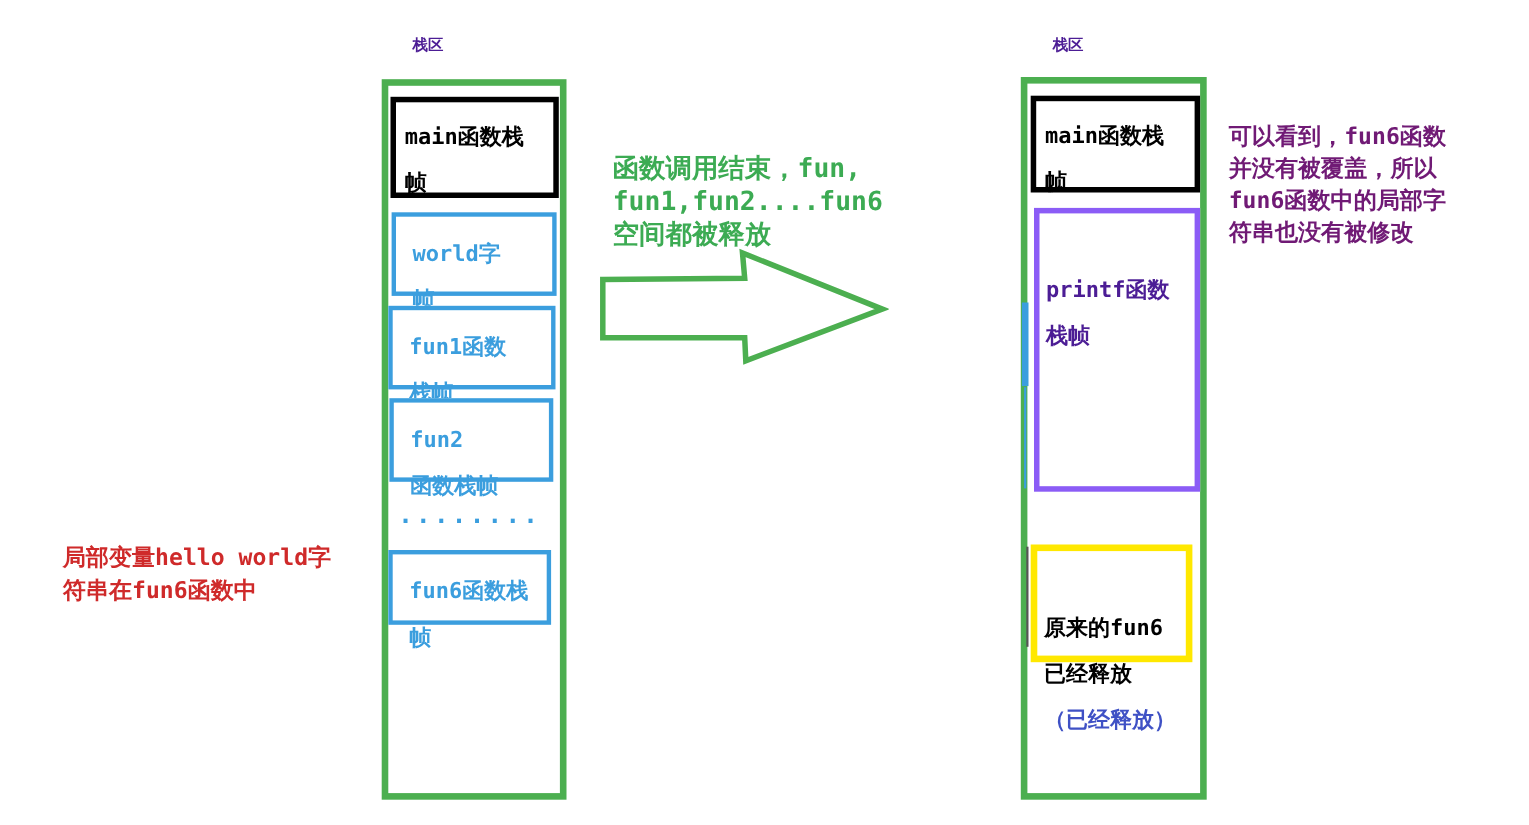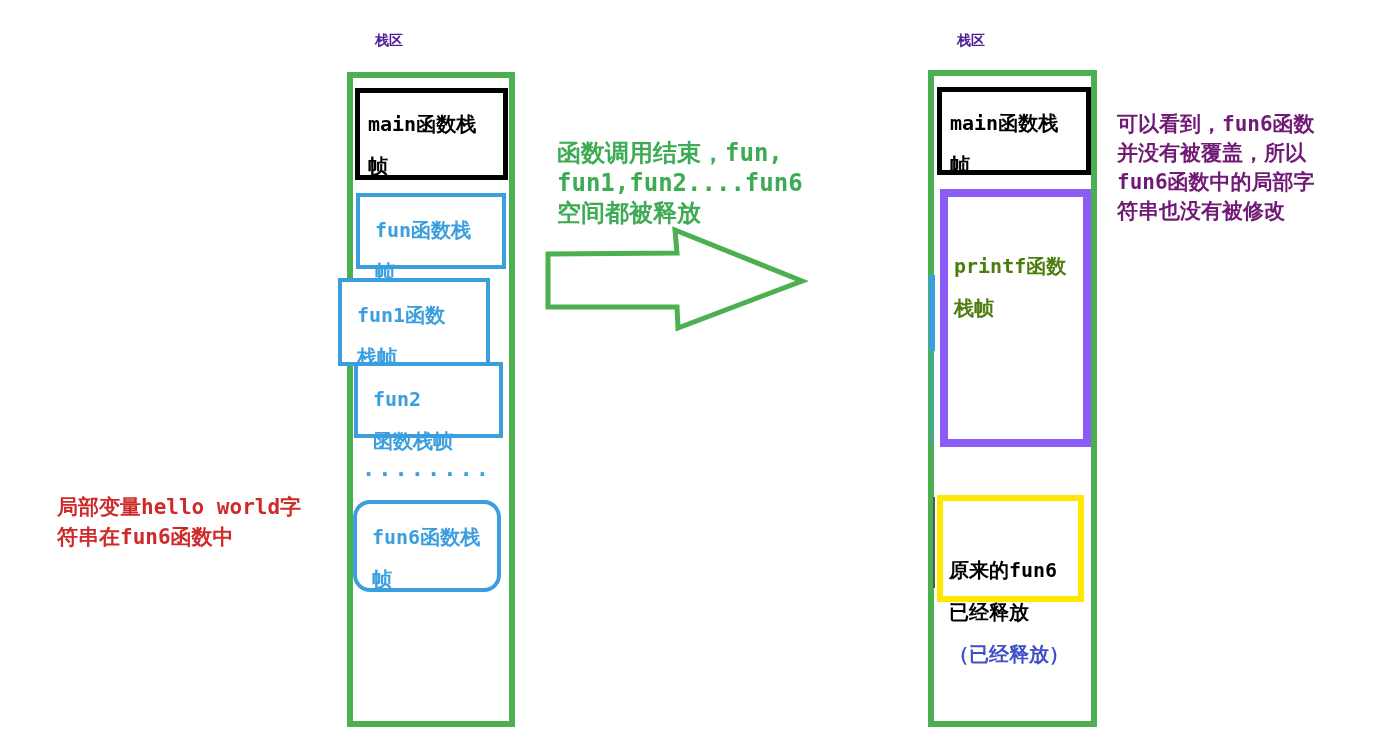--- a/index.html
+++ b/index.html
@@ -24,21 +24,21 @@
   }
   .frame {
     background: #ffffff;
     font-weight: bold;
     font-size: 20px;
     line-height: 42px;
     white-space: pre-line;
   }
   .frame-black { border: 5px solid #000000; color: #000000; padding: 10px 4px 0 8px; }
   .frame-blue  { border: 4px solid #3b9ede; color: #3b9ede; padding: 12px 4px 0 15px; }
-  .frame-purple{ border: 8px solid #8b5cf6; color: #4d7c0f; padding: 48px 4px 0 6px; }
+  .frame-purple{ border: 5px solid #8b5cf6; color: #4c1d95; padding: 48px 4px 0 6px; }
   .frame-yellow{ border: 6px solid #ffe800; color: #000000; padding: 6px 4px 0 6px; }
   .released { color: #3f51c5; }
   .ellipsis-row {
     color: #3b9ede;
     font-weight: bold;
     font-size: 22px;
     letter-spacing: 3px;
   }
   .note {
     font-weight: bold;
@@ -60,32 +60,32 @@
 
 <div class="canvas">
 
   <div class="abs stack-title" style="left:375px; top:32px;">栈区</div>
 
   <div class="abs stack-outline" style="left:347px; top:72px; width:168px; height:655px;"></div>
 
   <div class="abs frame frame-black" style="left:355px; top:88px; width:153px; height:92px;">main函数栈
 帧</div>
 
-  <div class="abs frame frame-blue" style="left:356px; top:193px; width:150px; height:76px;">fun函数栈
+  <div class="abs frame frame-blue" style="left:356px; top:193px; width:150px; height:76px;">world字
 帧</div>
 
-  <div class="abs frame frame-blue" style="left:338px; top:278px; width:152px; height:88px;">fun1函数
+  <div class="abs frame frame-blue" style="left:353px; top:278px; width:152px; height:76px;">fun1函数
 栈帧</div>
 
   <div class="abs frame frame-blue" style="left:354px; top:362px; width:149px; height:76px;">fun2
 函数栈帧</div>
 
   <div class="abs ellipsis-row" style="left:362px; top:456px;">........</div>
 
-  <div class="abs frame frame-blue" style="left:353px; top:500px; width:148px; height:92px;border-radius:17px;">fun6函数栈
+  <div class="abs frame frame-blue" style="left:353px; top:500px; width:148px; height:68px;">fun6函数栈
 帧</div>
 
   <div class="abs note note-green" style="left:557px; top:138px;">函数调用结束，fun,
 fun1,fun2....fun6
 空间都被释放</div>
 
   <svg class="abs" style="left:542px; top:224px;" width="266" height="118" viewBox="0 0 266 118">
     <polygon points="6,30 135,29 133,6 260,57 136,104 135,83 6,83" fill="#ffffff" stroke="#4caf50" stroke-width="5" stroke-linejoin="miter"></polygon>
   </svg>
 

